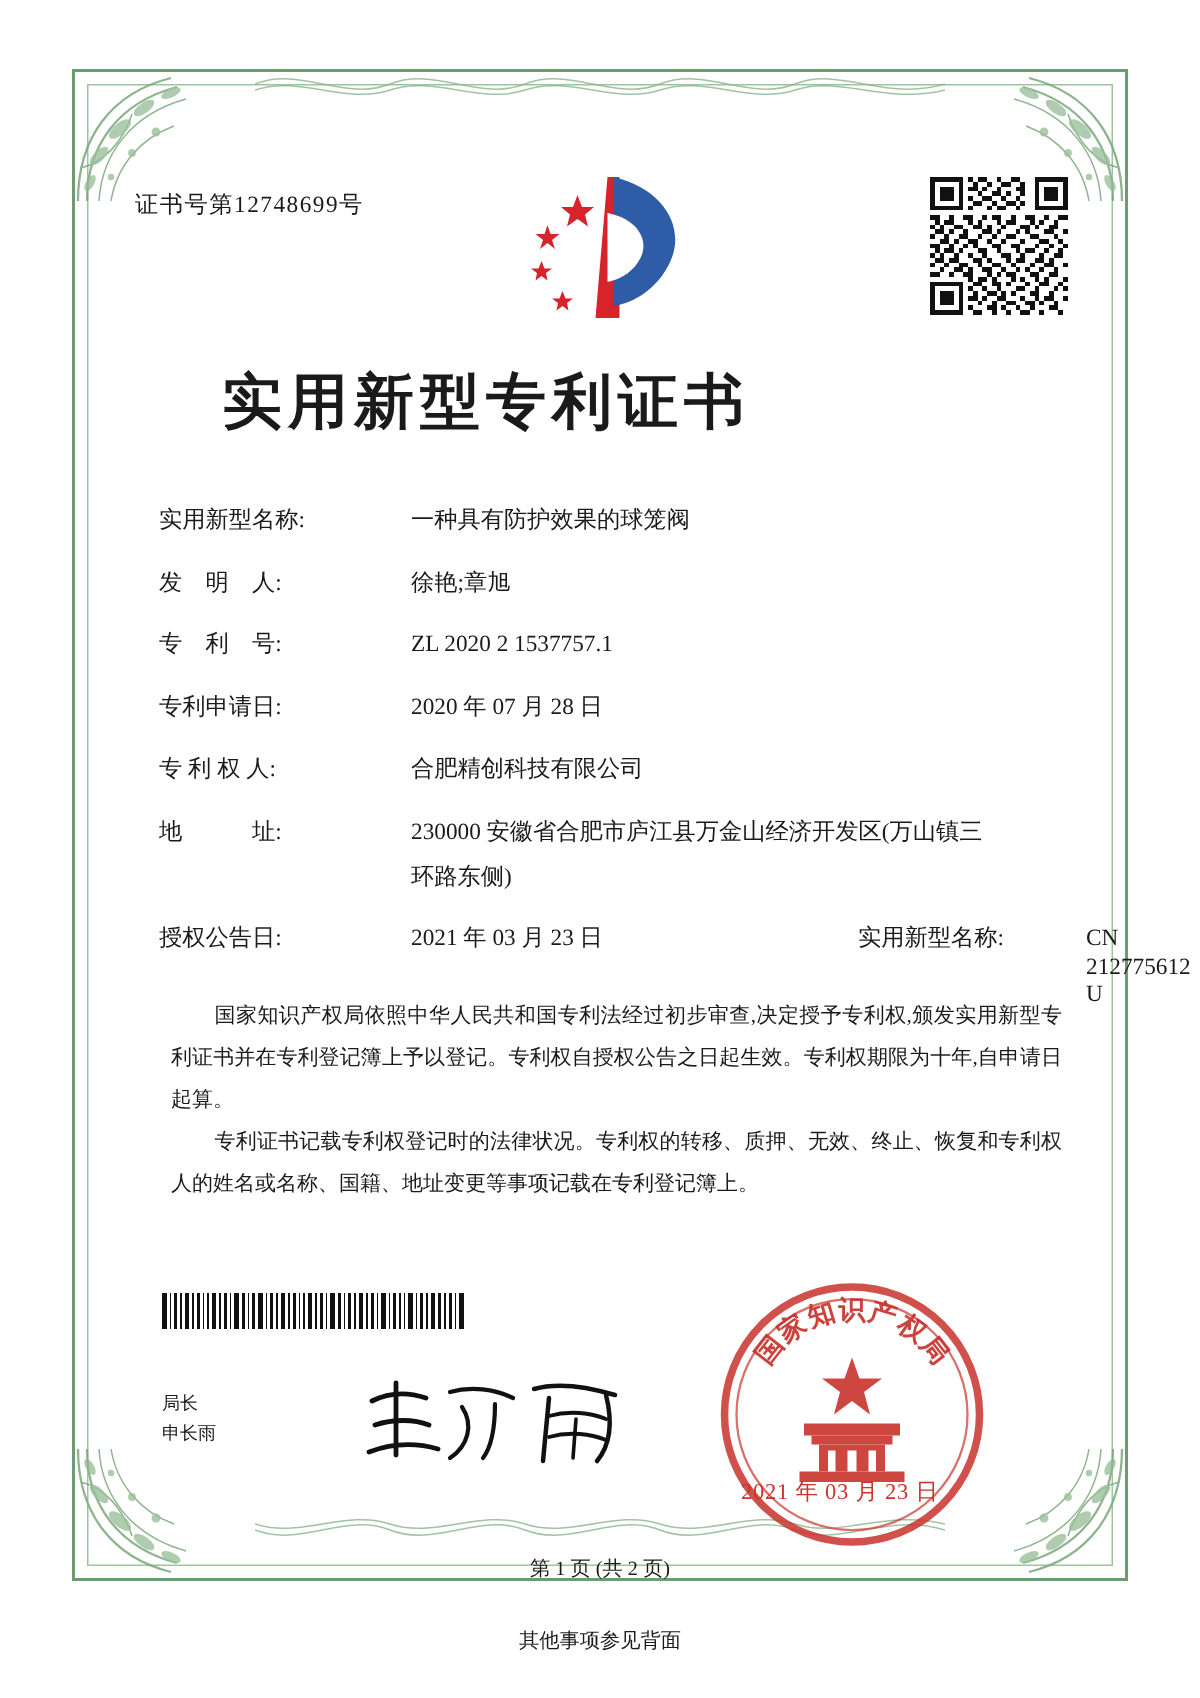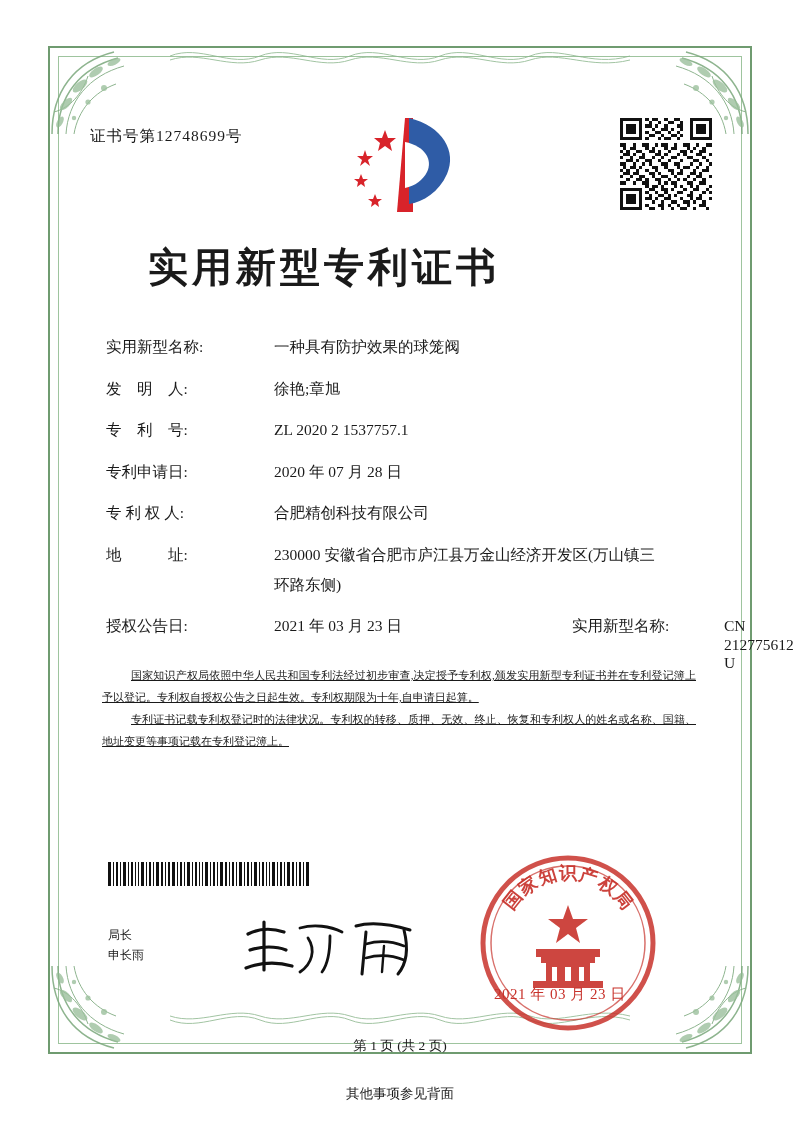--- a/index.html
+++ b/index.html
@@ -116,26 +116,25 @@
     display: block;
     margin-top: 11px;
   }
   .row.two-col .val-a { width: 250px; flex: 0 0 250px; }
   .row.two-col .lbl-b { width: 104px; flex: 0 0 104px; white-space: nowrap;}
   .row.two-col .val-b { flex: 1; }
 
   
   .paras {
     position: absolute;
-    left: 102px; top: 664px;
+    left: 114px; top: 664px;
     width: 594px;
-    font-size: 11px;
+    font-size: 14px;
     line-height: 2.0;
     text-align: justify;
-    text-decoration: underline;
   }
   .paras p {
     margin: 0 0 0 0;
     text-indent: 29px;
   }
 
   
   .barcode {
     position: absolute;
     left: 108px; top: 862px;

